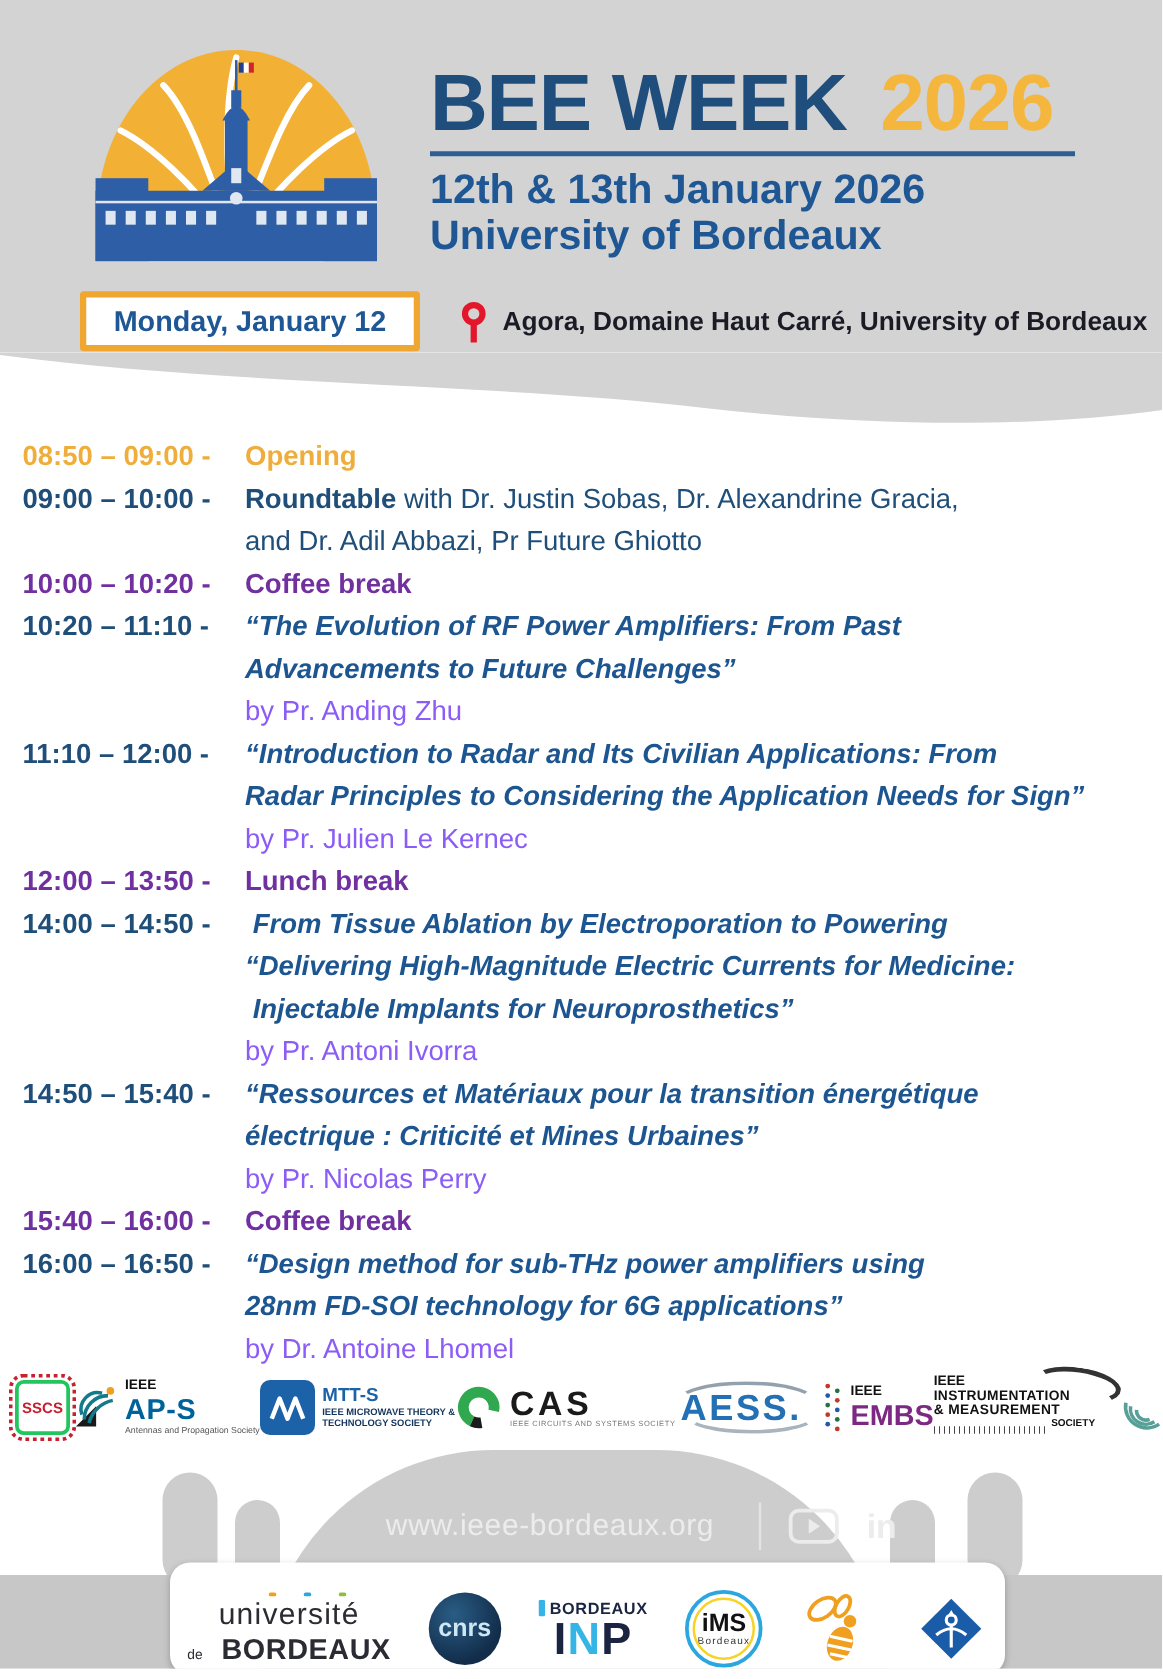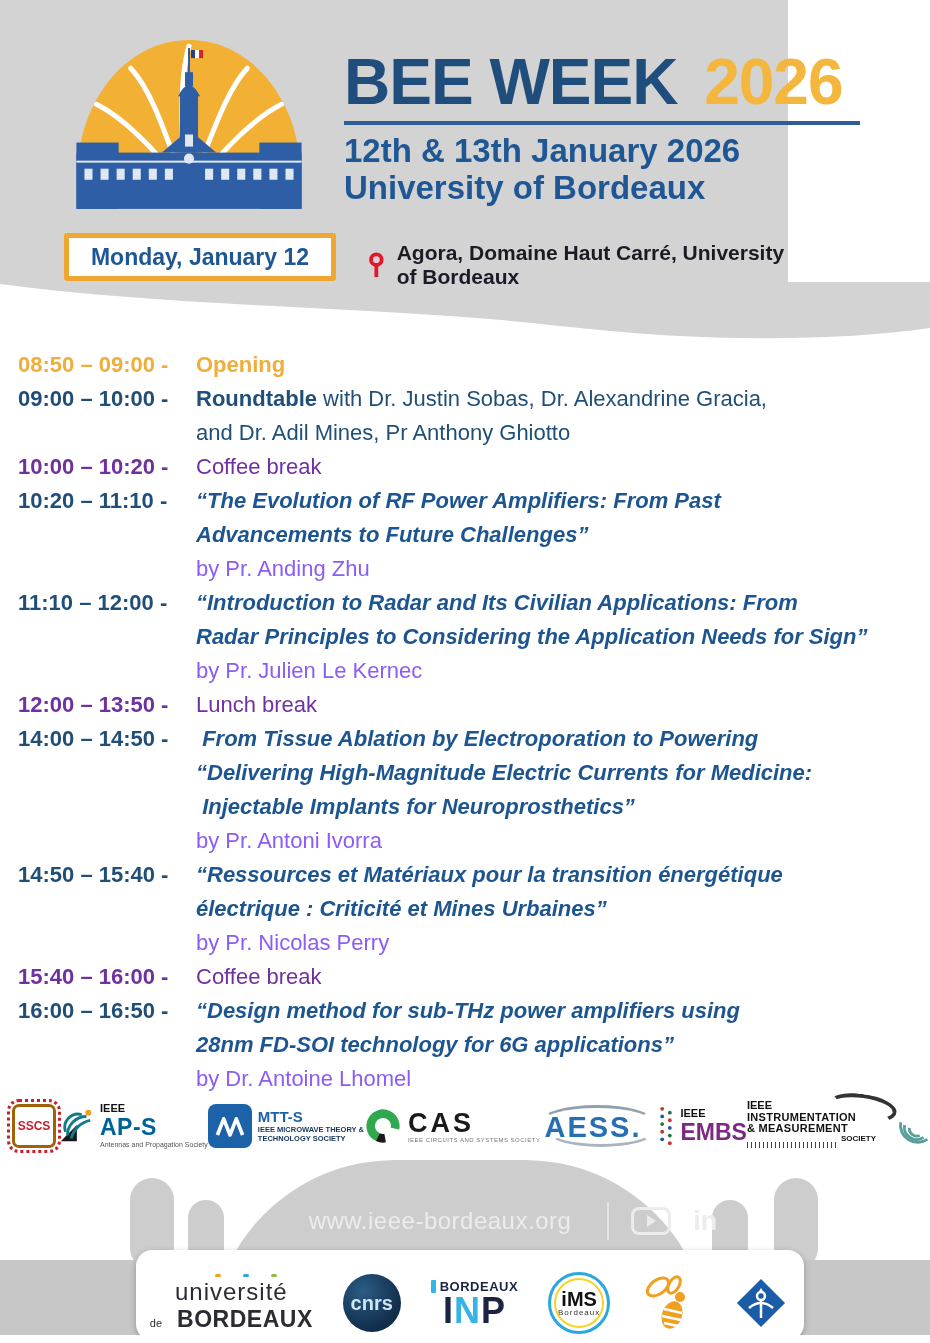--- a/index.html
+++ b/index.html
@@ -2,21 +2,21 @@
 <html><head>
 <meta charset="utf-8">
 <style>
   * { margin:0; padding:0; box-sizing:border-box; }
   html,body { background:#fff; }
   .page {
     position:relative; width:930px; height:1343px; overflow:hidden;
     background:#fff; font-family:"Liberation Sans", sans-serif;
   }
   
-  .header { position:relative; width:788px; height:282px; background:#d3d3d3; }
+  .header { position:relative; width:930px; height:282px; background:#d3d3d3; }
   .wave { display:block; width:930px; height:58px; }
   .logo-svg { position:absolute; left:58px; top:34px; width:262px; height:196px; }
   .title-block { position:absolute; left:344px; top:48px; width:516px; }
   .title-line { font-size:64px; font-weight:800; letter-spacing:-1px; line-height:68px; white-space:nowrap; }
   .title-main { color:#1f4e7c; }
   .title-year { color:#f5b63e; margin-left:10px; }
   .title-underline { width:100%; height:4px; background:#2d5f96; margin-top:5px; }
   .subtitle { font-size:33px; font-weight:700; color:#1f5795; line-height:37px; margin-top:7px; }
   .day-badge {
     position:absolute; left:64px; top:233px; width:272px; height:48px;
@@ -32,27 +32,27 @@
   .sched-time { flex:none; width:178px; font-size:22px; font-weight:700; line-height:34px; }
   .sched-content { flex:1; }
   .sched-line { font-size:22px; line-height:34px; white-space:pre-wrap; }
   .c-navy { color:#1f4e79; }
   .c-orange { color:#efad3b; }
   .c-purple { color:#7030a0; }
   .t-title { font-weight:700; font-style:italic; color:#1d5590; }
   .t-speaker { color:#8b5cf6; }
   .t-text { color:#1f4e79; }
   .t-label-orange { font-weight:700; color:#efad3b; }
-  .t-label-purple { font-weight:400; color:#7030a0; }
+  .t-label-purple { font-weight:700; color:#7030a0; }
   .lead-bold { font-weight:700; }
   
   .sponsors { height:60px; display:flex; align-items:center; justify-content:space-between; padding:0 12px; }
   .sp { display:flex; align-items:center; gap:6px; flex:none; }
   .sp-col { display:flex; flex-direction:column; line-height:1.05; }
-  .sscs-chip { width:44px; height:44px; border:3px solid #a16207; outline:3px dotted #c8202f; outline-offset:2px;
+  .sscs-chip { width:44px; height:44px; border:3px solid #22c55e; outline:3px dotted #c8202f; outline-offset:2px;
     border-radius:7px; display:flex; align-items:center; justify-content:center; }
   .sscs-txt { font-size:12px; font-weight:700; color:#c8202f; }
   .ieee-sm { font-size:11px; font-weight:700; color:#111; }
   .aps-txt { font-size:23px; font-weight:800; color:#00629b; letter-spacing:0.5px; }
   .tagline { font-size:7px; color:#555; margin-top:2px; }
   .mtts-tile { width:44px; height:44px; background:#1b62a8; border-radius:8px; display:flex; align-items:center; justify-content:center; }
   .mtts-txt { font-size:15px; font-weight:800; color:#1b62a8; }
   .tagline-b { font-size:7.5px; font-weight:700; color:#13355e; margin-top:1px; }
   .cas-txt { font-size:27px; font-weight:700; color:#1a1a1a; letter-spacing:3px; }
   .tagline-c { font-size:6px; color:#777; letter-spacing:0.5px; }
@@ -176,21 +176,21 @@
       <div class="sched-row">
         <div class="sched-time c-orange">08:50 – 09:00 -</div>
         <div class="sched-content">
           <div class="sched-line t-label-orange">Opening</div>
         </div>
       </div>
       <div class="sched-row">
         <div class="sched-time c-navy">09:00 – 10:00 -</div>
         <div class="sched-content">
           <div class="sched-line t-text"><span class="lead-bold">Roundtable</span><span> with Dr. Justin Sobas, Dr. Alexandrine Gracia,</span></div>
-          <div class="sched-line t-text">and Dr. Adil Mines, Pr Anthony Ghiotto</div>
+          <div class="sched-line t-text">and Dr. Adil Abbazi, Pr Future Ghiotto</div>
         </div>
       </div>
       <div class="sched-row">
         <div class="sched-time c-purple">10:00 – 10:20 -</div>
         <div class="sched-content">
           <div class="sched-line t-label-purple">Coffee break</div>
         </div>
       </div>
       <div class="sched-row">
         <div class="sched-time c-navy">10:20 – 11:10 -</div>

